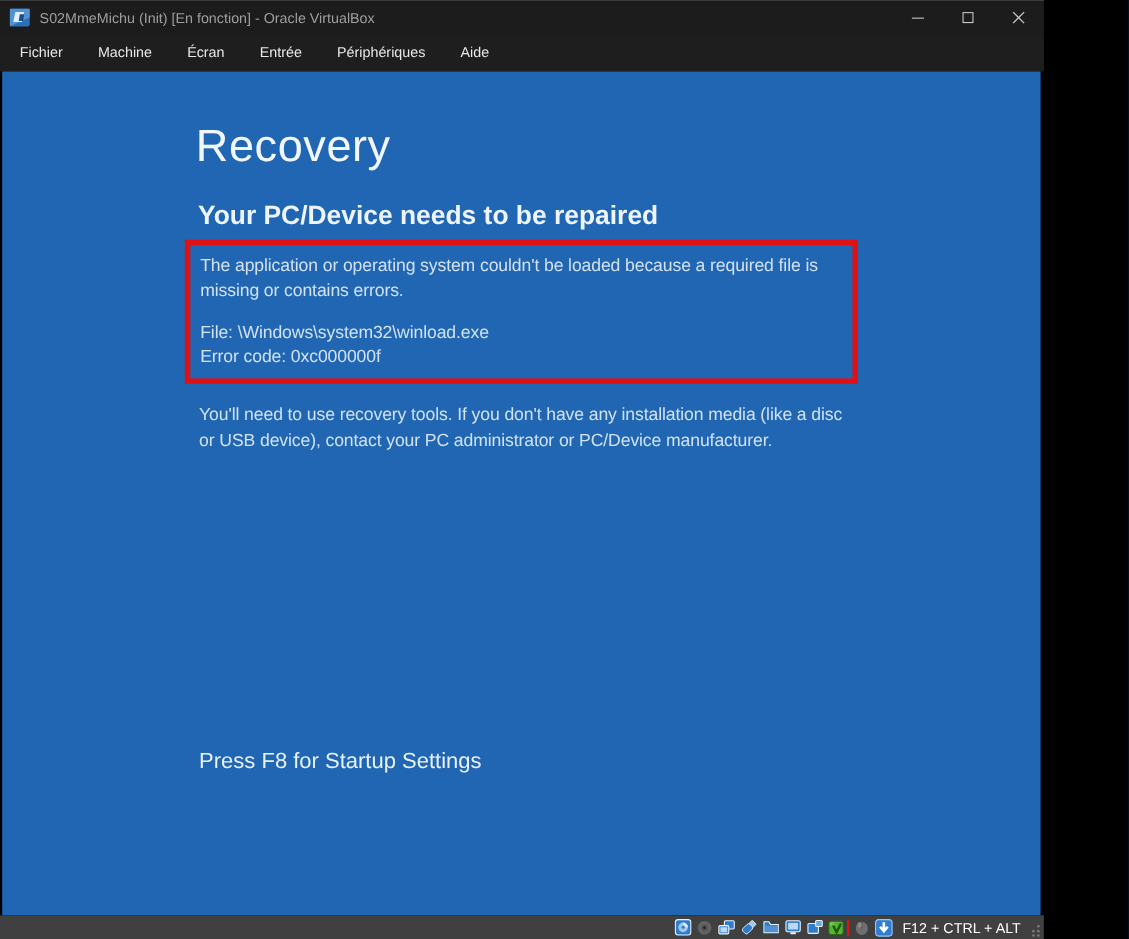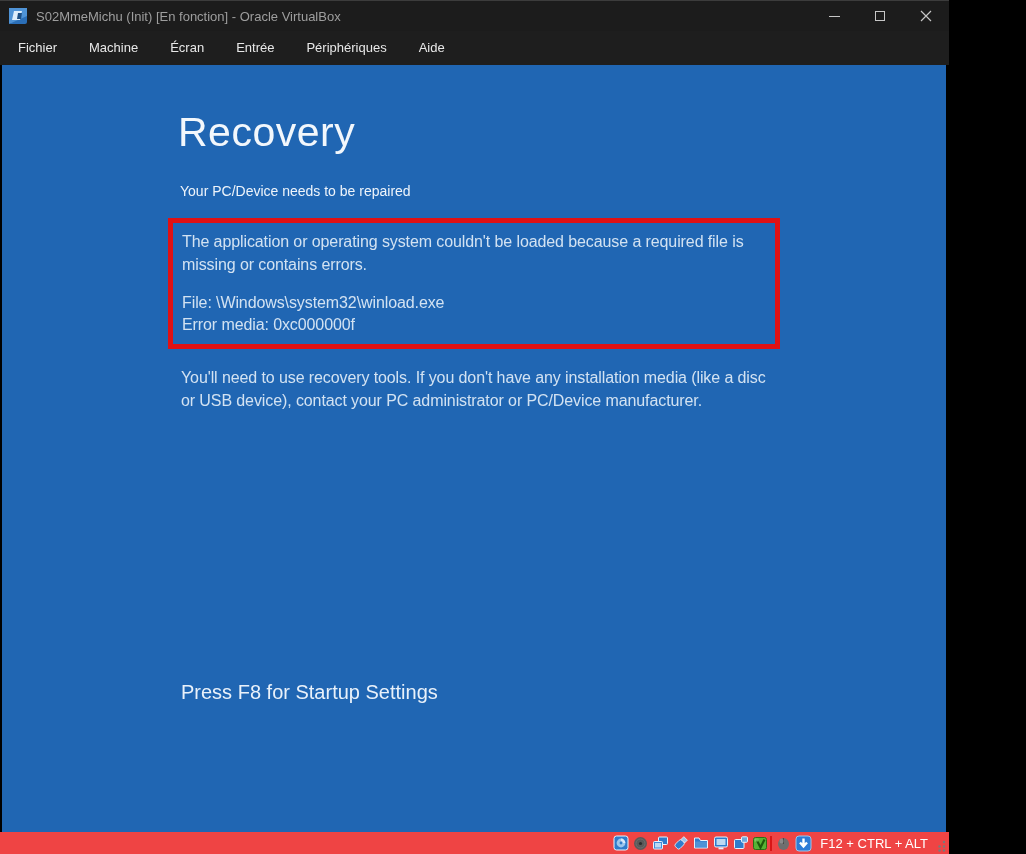--- a/index.html
+++ b/index.html
@@ -57,21 +57,21 @@
     position:relative; width:100%; height:100%;
     background:#2066b3; overflow:hidden;
   }
   .recovery-title {
     position:absolute; left:176px; top:44px;
     font-size:41px; font-weight:300; letter-spacing:0.5px;
     color:#f2f7fc;
   }
   .recovery-subtitle {
     position:absolute; left:178px; top:118px;
-    font-size:14px; font-weight:400;
+    font-size:24px; font-weight:700;
     color:#eef4fb;
   }
   .error-box {
     position:absolute; left:166px; top:153px;
     width:612px; height:131px;
     border:5px solid #e01114;
     padding:7px 10px 0 9px;
   }
   .error-msg, .error-file, .error-code, .help-text {
     color:#d2e2f2; font-size:16px; line-height:23px;
@@ -86,21 +86,21 @@
   .action-line {
     position:absolute; left:179px;
     font-size:20px; font-weight:300; color:#e9f1fa;
   }
   .action-enter { top:586px; }
   .action-f8 { top:616px; }
 
   
   .statusbar {
     height:22px; flex:0 0 22px;
-    background:#ef4444;
+    background:#404040;
     display:flex; align-items:center; justify-content:flex-end;
     padding-right:3px; gap:3px;
   }
   .st-icon { width:17px; height:17px; display:flex; align-items:center; justify-content:center; }
   .activity-bar { width:2px; height:15px; background:#d81616; margin-left:-2px; }
   .hostkey {
     color:#ffffff; font-size:13px; white-space:nowrap;
     margin:0 4px 0 5px;
   }
   .grip { width:11px; height:13px; align-self:flex-end; margin-bottom:2px; }
@@ -144,21 +144,21 @@
 
   <div class="vm-wrap">
     <div class="vm-screen">
 
       <div class="recovery-title">Recovery</div>
       <div class="recovery-subtitle">Your PC/Device needs to be repaired</div>
 
       <div class="error-box">
         <div class="error-msg">The application or operating system couldn't be loaded because a required file is missing or contains errors.</div>
         <div class="error-file">File: \Windows\system32\winload.exe</div>
-        <div class="error-code">Error media: 0xc000000f</div>
+        <div class="error-code">Error code: 0xc000000f</div>
       </div>
 
       <div class="help-text">You'll need to use recovery tools. If you don't have any installation media (like a disc or USB device), contact your PC administrator or PC/Device manufacturer.</div>
 
       <div class="action-line action-f8">Press F8 for Startup Settings</div>
 
     </div>
   </div>
 
   <div class="statusbar">

